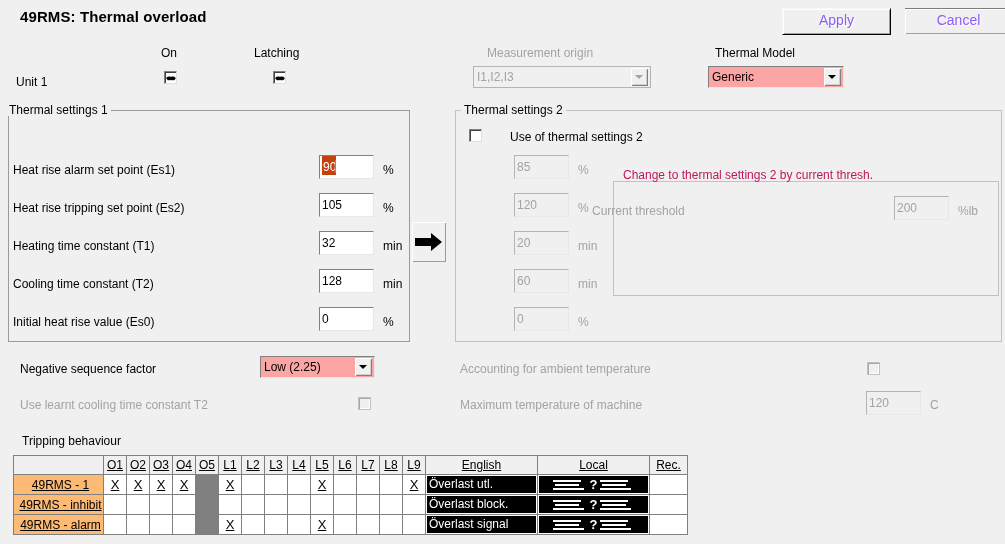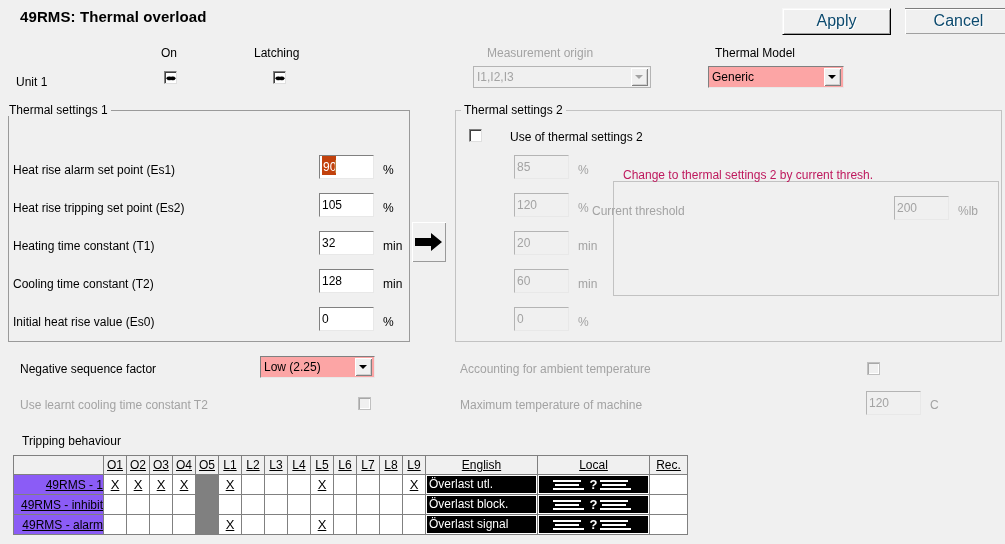--- a/index.html
+++ b/index.html
@@ -30,22 +30,22 @@
 
   
   .btn {
     height: 25px;
     background: #f0f0f0;
     border: 1px solid #000;
     border-top-color: #f7f7f7;
     border-left-color: #f7f7f7;
     box-shadow: inset 1px 1px 0 #fff, inset -1px -1px 0 #a0a0a0;
     font-family: "Liberation Sans", sans-serif;
-    font-size: 16px;
-    color: #0c4a6e;
+    font-size: 14px;
+    color: #8b5cf6;
     text-shadow: 1px 1px 0 #ffffff;
     text-align: center;
     line-height: 23px;
     padding: 0;
   }
   #apply-button { left: 782px; top: 8px; width: 107px; }
   #cancel-button {
     left: 905px; top: 8px; width: 107px;
     border: none;
     box-shadow: inset 1px 1px 0 #fff, inset -1px -1px 0 #a0a0a0;
@@ -195,22 +195,22 @@
     padding: 0;
     height: 19px;
     font-weight: normal;
     font-size: 12px;
     text-align: center;
     background: #fff;
     box-sizing: border-box;
   }
   #tripping-table thead th { background: #f0f0f0; }
   #tripping-table .rowhdr {
-    background: #8b5cf6;
-    text-align: right;
+    background: #fdba74;
+    text-align: center;
     padding-left: 4px;
     width: 90px;
     white-space: nowrap;
   }
   #tripping-table .col-narrow { width: 23px; }
   #tripping-table .col-en { width: 112px; }
   #tripping-table .col-loc { width: 112px; }
   #tripping-table .col-rec { width: 38px; }
   #tripping-table .corner { width: 90px; background: #f0f0f0; }
   #tripping-table td.greyed { background: #808080; }

